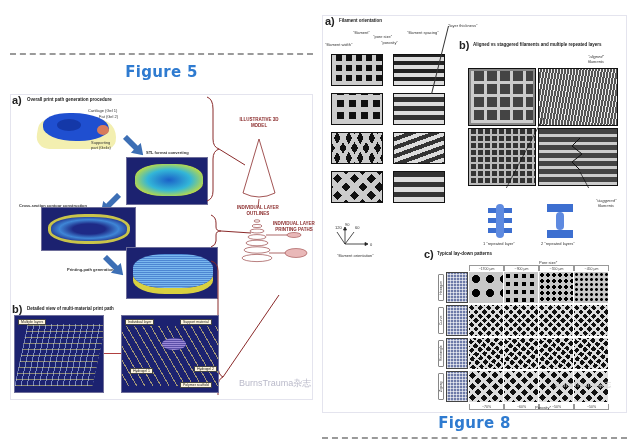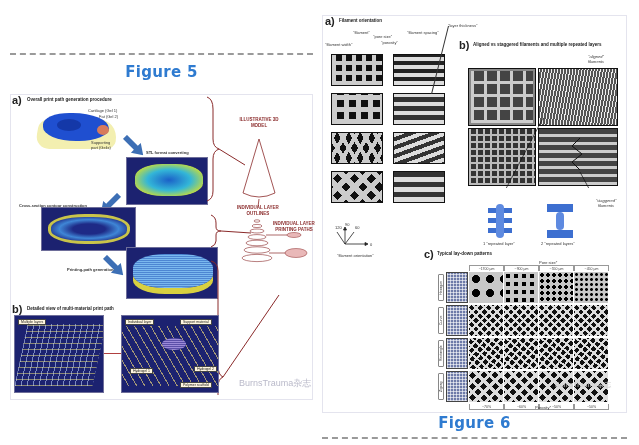--- a/index.html
+++ b/index.html
@@ -227,15 +227,15 @@
         <div style="position: absolute; left: 123px; top: 355px; width: 22px; height: 31px; background: repeating-linear-gradient(90deg, rgba(255, 255, 255, 0.6) 0px, rgba(255, 255, 255, 0.6) 1px, transparent 1px, transparent 3px), repeating-linear-gradient(0deg, rgba(255, 255, 255, 0.6) 0px, rgba(255, 255, 255, 0.6) 1px, transparent 1px, transparent 3px) rgb(109, 122, 168); border: 1px solid rgb(68, 68, 68);"></div>
         <div style="position: absolute; left: 146px; top: 355px; width: 35px; height: 31px; background: repeating-linear-gradient(45deg, rgb(221, 221, 221) 0px, rgb(221, 221, 221) 3px, transparent 3px, transparent 8px), repeating-linear-gradient(135deg, rgb(221, 221, 221) 0px, rgb(221, 221, 221) 3px, rgb(17, 17, 17) 3px, rgb(17, 17, 17) 8px) rgb(34, 34, 34); border-right: 1px solid rgb(255, 255, 255);"></div>
         <div style="position: absolute; left: 181px; top: 355px; width: 35px; height: 31px; background: repeating-linear-gradient(45deg, rgb(221, 221, 221) 0px, rgb(221, 221, 221) 3px, transparent 3px, transparent 8px), repeating-linear-gradient(135deg, rgb(221, 221, 221) 0px, rgb(221, 221, 221) 3px, rgb(17, 17, 17) 3px, rgb(17, 17, 17) 8px) rgb(34, 34, 34); border-right: 1px solid rgb(255, 255, 255);"></div>
         <div style="position: absolute; left: 216px; top: 355px; width: 35px; height: 31px; background: repeating-linear-gradient(45deg, rgb(221, 221, 221) 0px, rgb(221, 221, 221) 3px, transparent 3px, transparent 8px), repeating-linear-gradient(135deg, rgb(221, 221, 221) 0px, rgb(221, 221, 221) 3px, rgb(17, 17, 17) 3px, rgb(17, 17, 17) 8px) rgb(34, 34, 34); border-right: 1px solid rgb(255, 255, 255);"></div>
         <div style="position: absolute; left: 251px; top: 355px; width: 35px; height: 31px; background: repeating-linear-gradient(45deg, rgb(221, 221, 221) 0px, rgb(221, 221, 221) 3px, transparent 3px, transparent 8px), repeating-linear-gradient(135deg, rgb(221, 221, 221) 0px, rgb(221, 221, 221) 3px, rgb(17, 17, 17) 3px, rgb(17, 17, 17) 8px) rgb(34, 34, 34); border-right: 1px solid rgb(255, 255, 255);"></div>
       </div>
     <span class="tiny" style="left:212px;top:389px;">Porosity*</span>
     <span class="watermark" style="left:232px;top:364px;font-size:7px;color:#cfcfcf;">BurnsTrauma杂志</span>
   </div>
 
-  <div class="fig-title" style="left:322px;top:414px;width:305px;">Figure 6</div>
+  <div class="fig-title" style="left:322px;top:414px;width:305px;">Figure 8</div>
   <div class="dash" style="left:322px;top:437px;width:305px;"></div>
 </div>
 
 </body></html>

